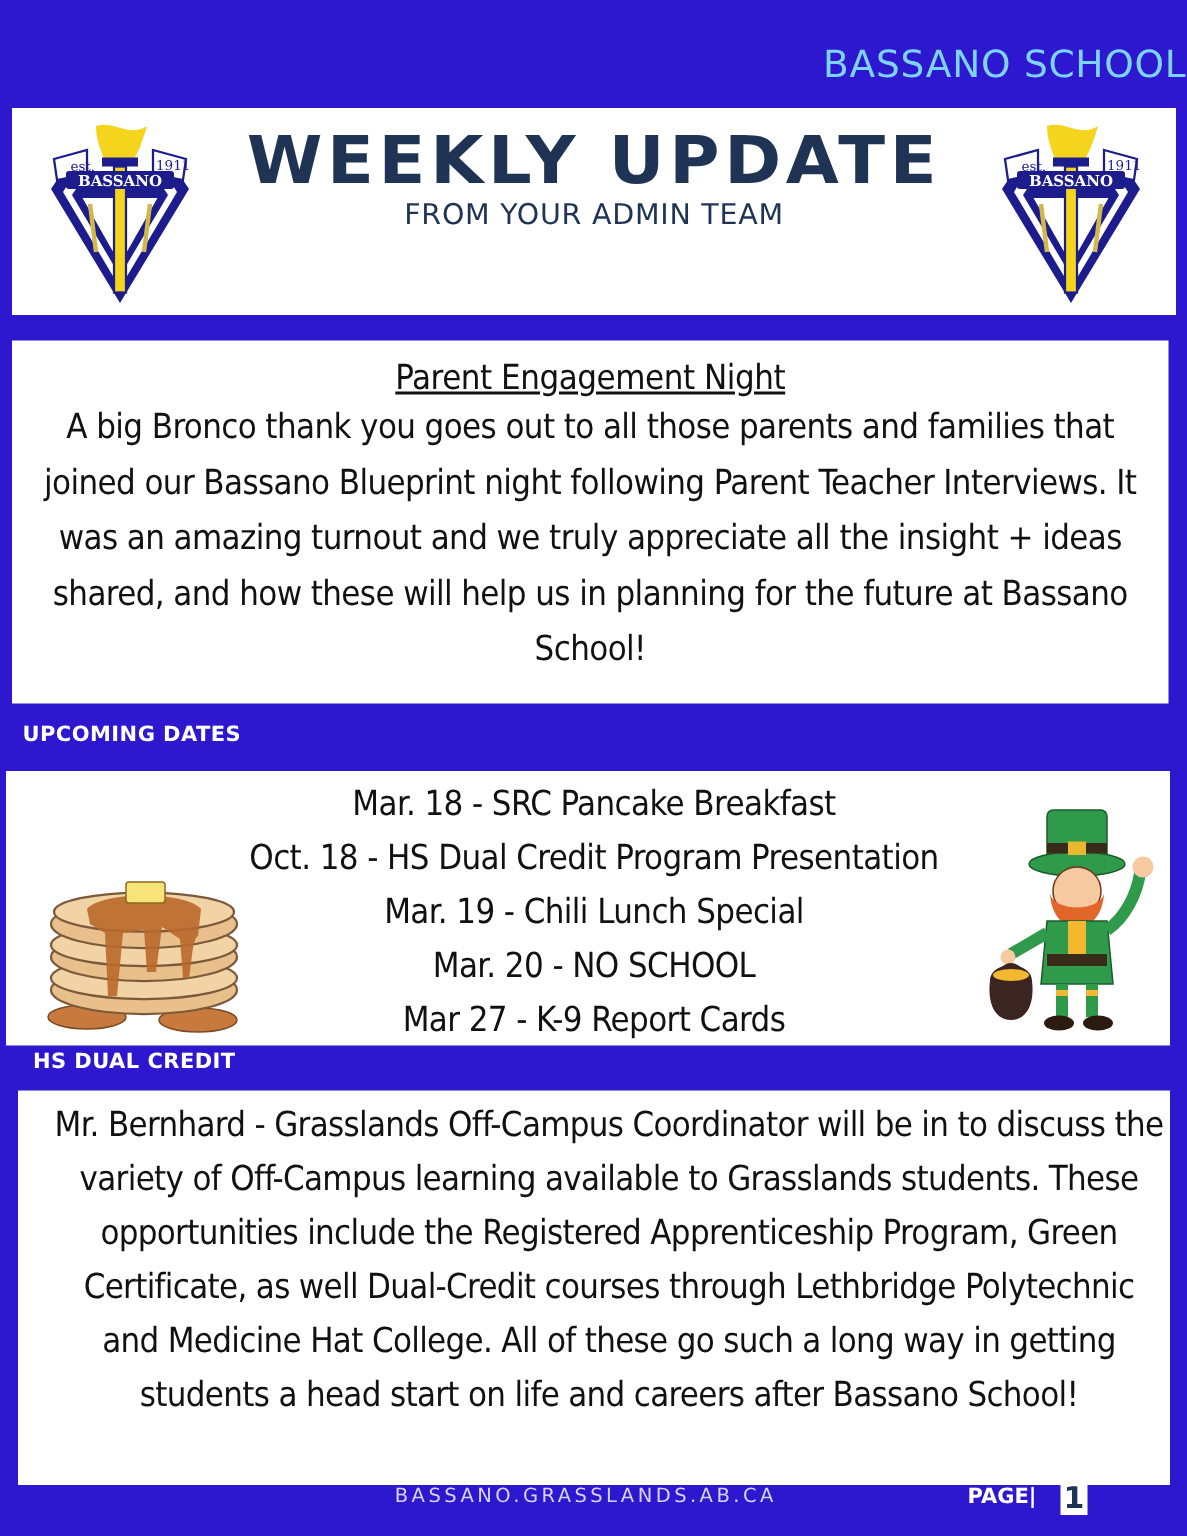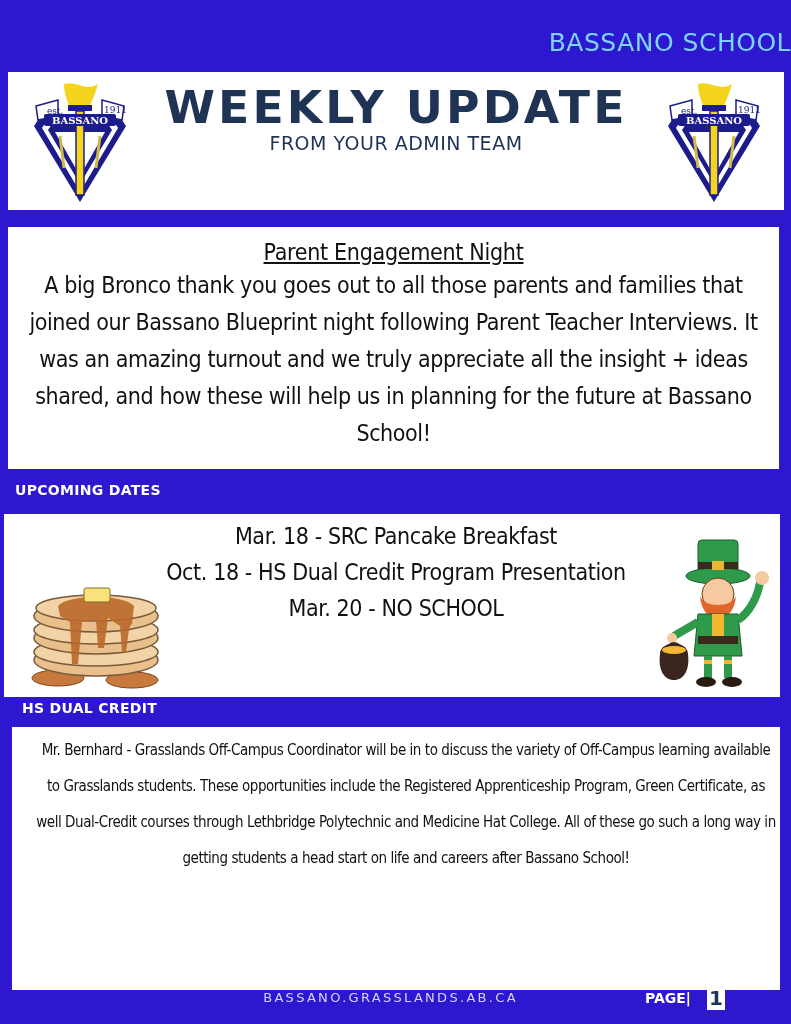--- a/index.html
+++ b/index.html
@@ -65,21 +65,21 @@
     .upcoming-box { left: 4px; top: 514px; width: 776px; height: 183px; }
     .dates-list { list-style: none; padding-top: 4px; }
     .dates-list li {
       font-size: 23px; line-height: 36px; letter-spacing: -0.4px;
       transform: translateX(4px);
     }
     .pancakes { position: absolute; left: 24px; top: 68px; width: 136px; height: 108px; }
     .leprechaun { position: absolute; left: 650px; top: 22px; width: 124px; height: 154px; }
 
     .dual-box { left: 12px; top: 727px; width: 768px; height: 263px; }
-    .dual-box .para { padding-top: 5px; font-size: 15px; line-height: 36px; letter-spacing: -0.45px; padding-left: 2px; padding-right: 2px; margin-left: 20px; }
+    .dual-box .para { padding-top: 5px; font-size: 23px; line-height: 36px; letter-spacing: -0.45px; padding-left: 2px; padding-right: 2px; margin-left: 20px; }
 
     .footer-url {
       position: absolute; left: 0; top: 990px; width: 781px; text-align: center;
       color: #d8d4ff; font-family: "DejaVu Sans", sans-serif;
       font-size: 13px; letter-spacing: 2.3px;
     }
     .page-label {
       position: absolute; left: 645px; top: 990px; color: #ffffff;
       font-family: "DejaVu Sans", sans-serif; font-weight: bold; font-size: 14px;
     }
@@ -138,21 +138,23 @@
   <span class="parent-title">Parent Engagement Night</span>
   <p class="para">A big Bronco thank you goes out to all those parents and families that joined our Bassano Blueprint night following Parent Teacher Interviews. It was an amazing turnout and we truly appreciate all the insight + ideas shared, and how these will help us in planning for the future at Bassano School!</p>
 </div>
 
 <div class="section-label upcoming-label">UPCOMING DATES</div>
 
 <div class="content-box upcoming-box">
   <ul class="dates-list">
     <li>Mar. 18 - SRC Pancake Breakfast</li>
     <li>Oct. 18 - HS Dual Credit Program Presentation</li>
+    <li>Mar. 19 - Chili Lunch Special</li>
     <li>Mar. 20 - NO SCHOOL</li>
+    <li>Mar 27 - K-9 Report Cards</li>
   </ul>
   <svg class="pancakes" viewBox="0 0 136 108">
     <ellipse cx="30" cy="96" rx="26" ry="8" fill="#c87a3e" stroke="#7a4a20"></ellipse>
     <ellipse cx="104" cy="98" rx="26" ry="8" fill="#c87a3e" stroke="#7a4a20"></ellipse>
     <ellipse cx="68" cy="78" rx="62" ry="16" fill="#e9c08b" stroke="#7a5a3a" stroke-width="1.5"></ellipse>
     <ellipse cx="68" cy="70" rx="62" ry="14" fill="#f1d3a5" stroke="#7a5a3a" stroke-width="1.5"></ellipse>
     <ellipse cx="68" cy="56" rx="62" ry="16" fill="#e9c08b" stroke="#7a5a3a" stroke-width="1.5"></ellipse>
     <ellipse cx="68" cy="48" rx="62" ry="14" fill="#f1d3a5" stroke="#7a5a3a" stroke-width="1.5"></ellipse>
     <ellipse cx="68" cy="34" rx="62" ry="16" fill="#e9c08b" stroke="#7a5a3a" stroke-width="1.5"></ellipse>
     <ellipse cx="68" cy="26" rx="60" ry="13" fill="#f1d3a5" stroke="#7a5a3a" stroke-width="1.5"></ellipse>

